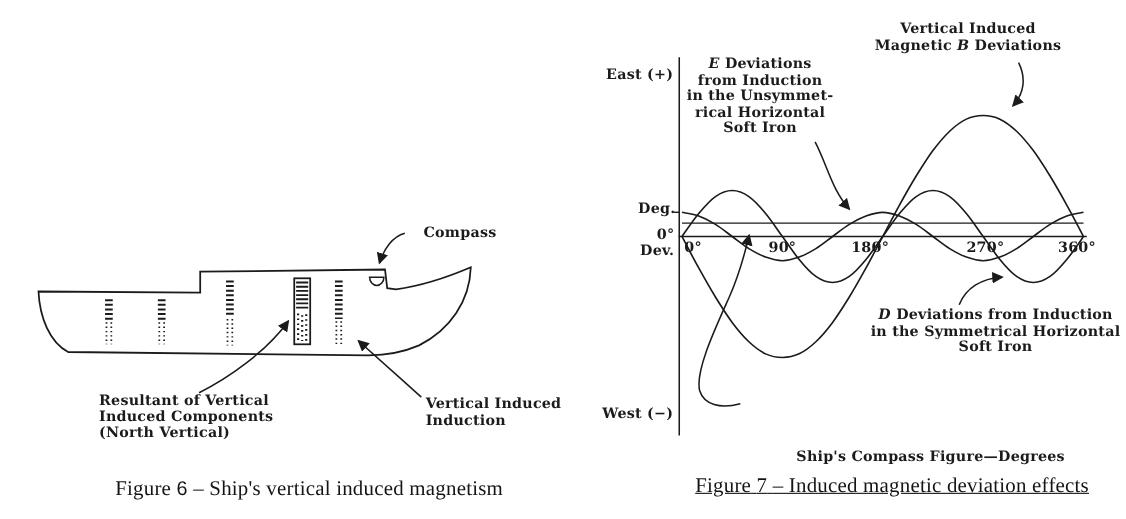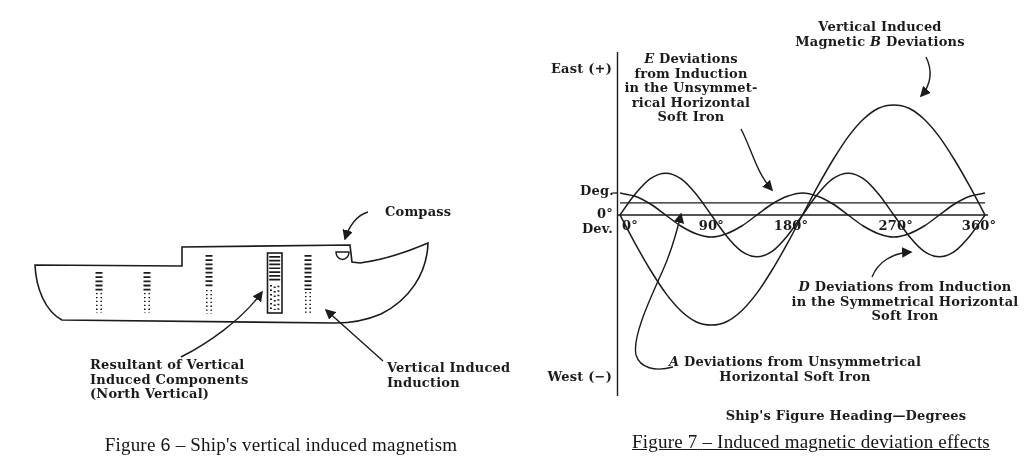--- a/index.html
+++ b/index.html
@@ -128,24 +128,20 @@
       <div>from Induction</div>
       <div>in the Unsymmet-</div>
       <div>rical Horizontal</div>
       <div>Soft Iron</div>
     </div>
   <div class="t ann" style="left:790px;top:280px;width:230px;">
       <div><i>D</i> Deviations from Induction</div>
       <div>in the Symmetrical Horizontal</div>
       <div>Soft Iron</div>
     </div>
-  <div class="t ann" style="left:655px;top:355px;width:280px;">
-      <div><i>A</i> Deviations from Unsymmetrical</div>
-      <div>Horizontal Soft Iron</div>
-    </div>
 
-  <div class="t ann" style="left:700px;top:409px;width:292px;">Ship's Figure Heading—Degrees</div>
+  <div class="t ann" style="left:700px;top:409px;width:292px;">Ship's Compass Figure—Degrees</div>
   <div class="cap" style="left:601px;top:431px;width:420px;text-decoration:underline;">
     <span>Figure</span>
     <span>7</span>
     <span>– Induced magnetic deviation effects</span>
   </div>
 </div>
 
 </body></html>

